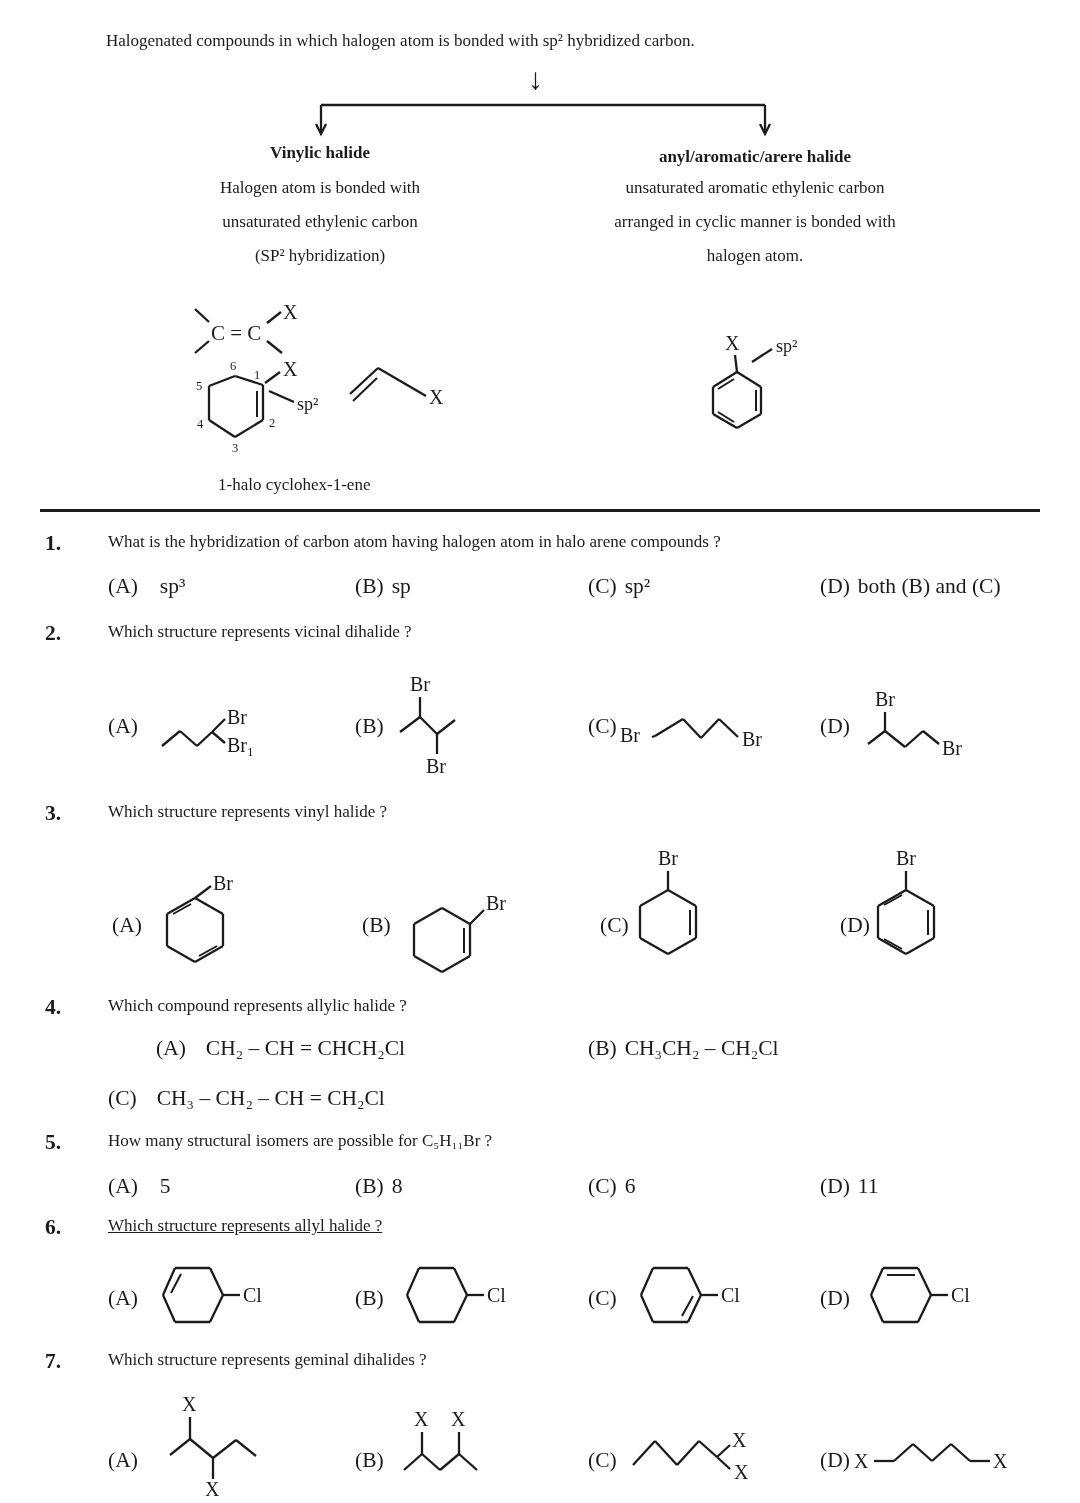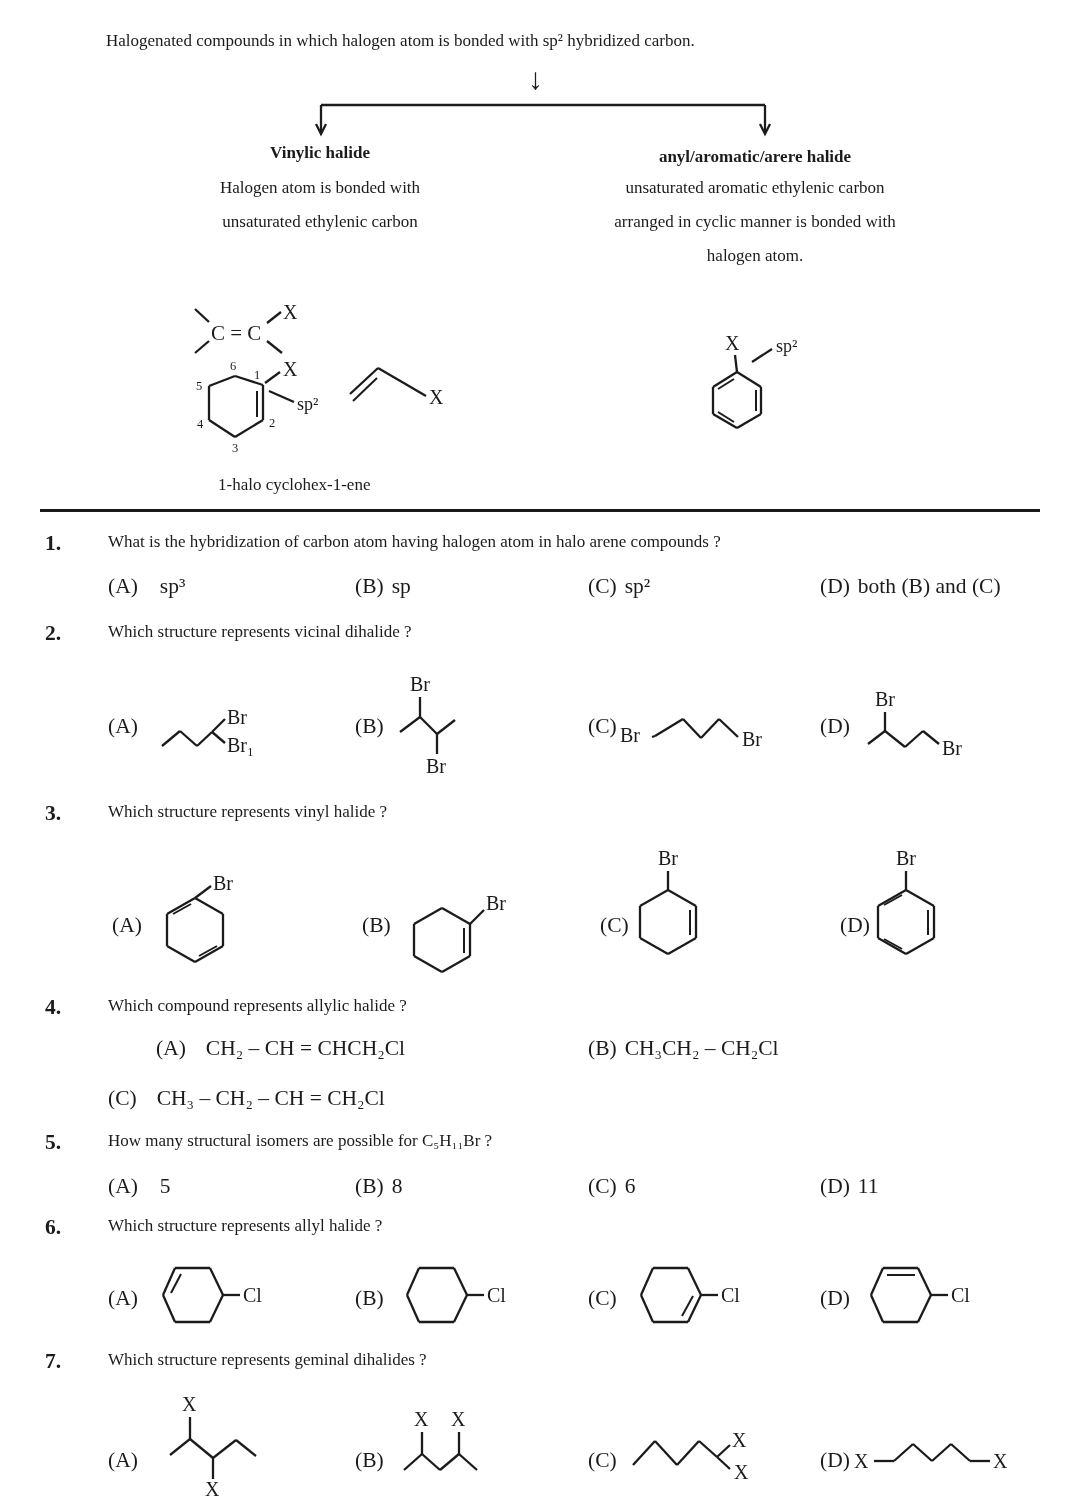--- a/index.html
+++ b/index.html
@@ -36,20 +36,21 @@
     <line x1="5" y1="3" x2="449" y2="3"></line>
     <line x1="5" y1="3" x2="5" y2="30"></line>
     <polyline points="0,22 5,32 10,22"></polyline>
     <line x1="449" y1="3" x2="449" y2="30"></line>
     <polyline points="444,22 449,32 454,22"></polyline>
   </svg>
 
   <div class="abs t bold center" style="left:150px;top:142px;width:340px;">Vinylic halide</div>
   <div class="abs t center" style="left:130px;top:177px;width:380px;">Halogen atom is bonded with</div>
   <div class="abs t center" style="left:130px;top:211px;width:380px;">unsaturated ethylenic carbon</div>
+  <div class="abs t center" style="left:130px;top:245px;width:380px;">(SP² hybridization)</div>
 
   <div class="abs t bold center" style="left:555px;top:146px;width:400px;">anyl/aromatic/arere halide</div>
   <div class="abs t center" style="left:535px;top:177px;width:440px;">unsaturated aromatic ethylenic carbon</div>
   <div class="abs t center" style="left:535px;top:211px;width:440px;">arranged in cyclic manner is bonded with</div>
   <div class="abs t center" style="left:535px;top:245px;width:440px;">halogen atom.</div>
 
   <svg class="abs" style="left:188px;top:300px;" width="115" height="62" viewBox="0 0 115 62">
     <line x1="7" y1="9" x2="21" y2="22"></line>
     <line x1="7" y1="53" x2="21" y2="41"></line>
     <text x="23" y="40" class="ceqc">C = C</text>
@@ -224,21 +225,21 @@
   <div class="abs" style="left:108px;top:1086px;"><span class="opt-label" style="margin-right:20px;">(C)</span><span class="opt-text">CH₃ – CH₂ – CH = CH₂Cl</span></div>
 
   <div class="abs qnum" style="left:45px;top:1130px;">5.</div>
   <div class="abs t" style="left:108px;top:1130px;">How many structural isomers are possible for C₅H₁₁Br ?</div>
   <div class="abs" style="left:108px;top:1174px;"><span class="opt-label" style="margin-right:22px;">(A)</span><span class="opt-text">5</span></div>
   <div class="abs" style="left:355px;top:1174px;"><span class="opt-label" style="margin-right:8px;">(B)</span><span class="opt-text">8</span></div>
   <div class="abs" style="left:588px;top:1174px;"><span class="opt-label" style="margin-right:8px;">(C)</span><span class="opt-text">6</span></div>
   <div class="abs" style="left:820px;top:1174px;"><span class="opt-label" style="margin-right:8px;">(D)</span><span class="opt-text">11</span></div>
 
   <div class="abs qnum" style="left:45px;top:1215px;">6.</div>
-  <div class="abs t" style="left:108px;top:1215px;">Which structure represents allyl halide ?</div>
+  <div class="abs t" style="left:108px;top:1215px;text-decoration:underline;">Which structure represents allyl halide ?</div>
 
   <div class="abs opt-label" style="left:108px;top:1286px;">(A)</div>
   <svg class="abs" style="left:150px;top:1250px;" width="130" height="80" viewBox="0 0 130 80">
     <line x1="13" y1="45" x2="25" y2="18"></line>
     <line x1="25" y1="18" x2="60" y2="18"></line>
     <line x1="60" y1="18" x2="73" y2="45"></line>
     <line x1="73" y1="45" x2="60" y2="72"></line>
     <line x1="60" y1="72" x2="25" y2="72"></line>
     <line x1="25" y1="72" x2="13" y2="45"></line>
     <line x1="21" y1="43" x2="31" y2="24" class="thin"></line>

